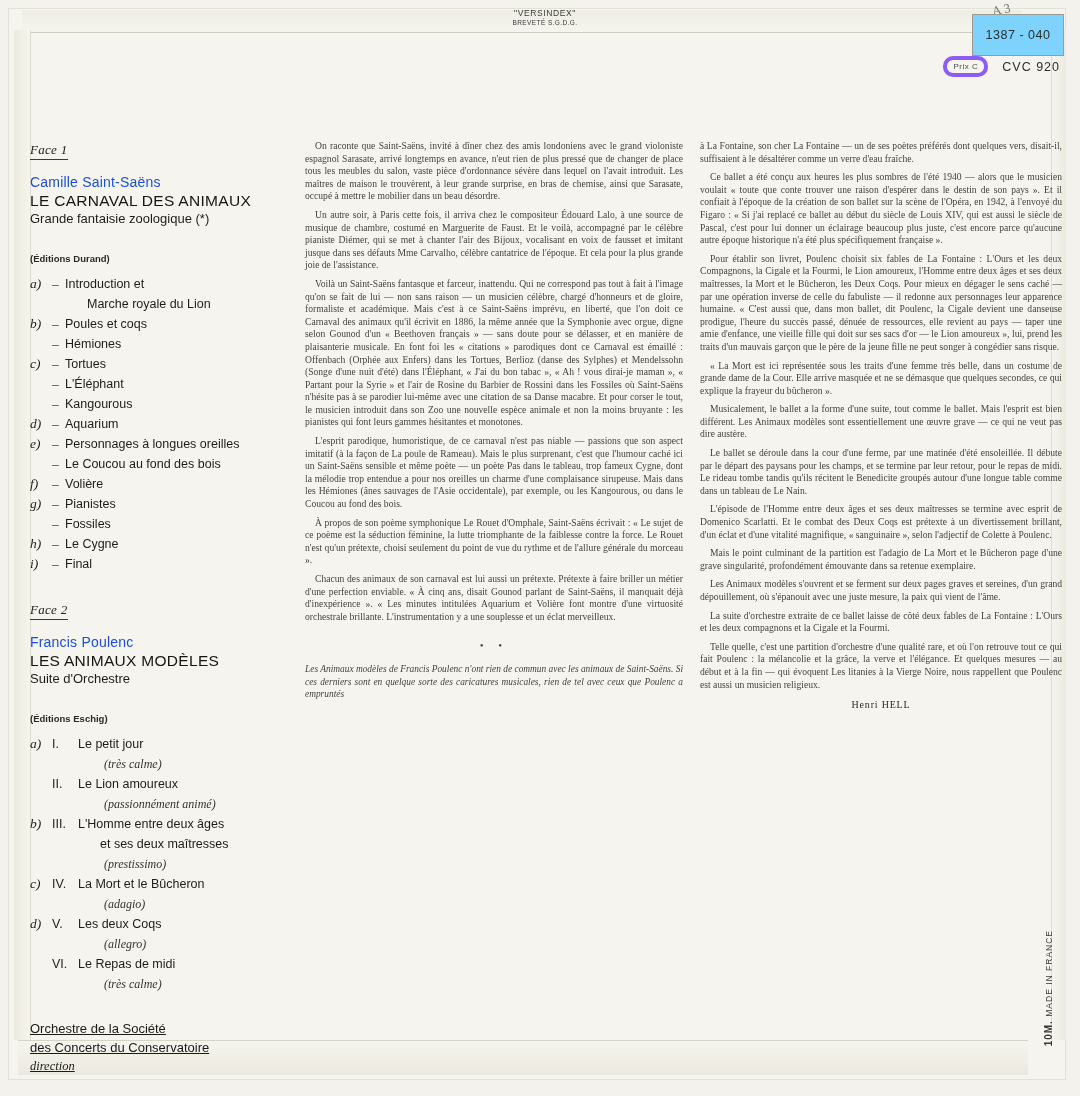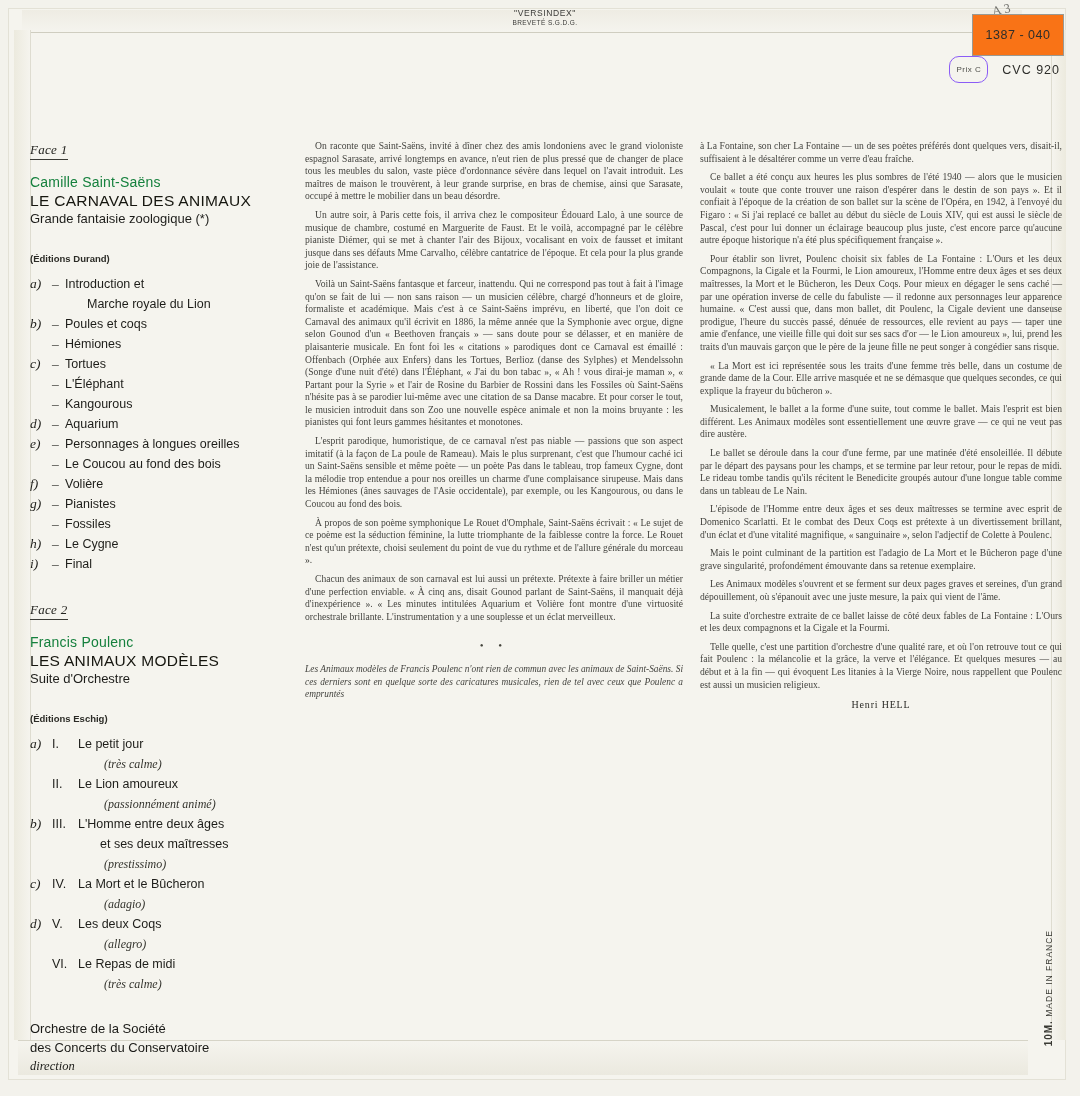--- a/index.html
+++ b/index.html
@@ -69,21 +69,21 @@
     font-size: 6.5px;
     letter-spacing: 0.4px;
     display: block;
     margin-top: 1px;
   }
   .catalog-box {
     position: absolute;
     right: 16px; top: 14px;
     width: 90px; height: 40px;
     border: 1px solid #9a9a93;
-    background: #f97316;
+    background: #7dd3fc;
     display: flex;
     align-items: center;
     justify-content: center;
     font-family: "Liberation Sans", sans-serif;
     font-size: 12.5px;
     color: #2e2e2b;
     letter-spacing: 0.5px;
   }
   .handwriting {
     position: absolute;
@@ -100,23 +100,23 @@
     display: flex;
     align-items: center;
     gap: 14px;
     font-family: "Liberation Sans", sans-serif;
     font-size: 12.5px;
     color: #2e2e2b;
     letter-spacing: 1px;
   }
   .price-stamp {
     display: inline-block;
-    border: 1px solid #8b5cf6;
+    border: 4px solid #8b5cf6;
     border-radius: 10px;
-    padding: 8px 6px;
+    padding: 2px 6px;
     font-size: 8px;
     letter-spacing: 0.5px;
     color: #4d4d49;
   }
 
   
   .col {
     position: absolute;
     top: 140px;
     color: #23231f;
@@ -133,21 +133,21 @@
     display: inline-block;
     padding-bottom: 1px;
     margin-bottom: 14px;
     letter-spacing: 0.3px;
   }
   .composer {
     font-family: "Liberation Sans", sans-serif;
     font-size: 14px;
     margin-bottom: 2px;
     letter-spacing: 0.2px;
-    color: #15803d;
+    color: #1d4ed8;
   }
   .work-title {
     font-family: "Liberation Sans", sans-serif;
     font-size: 15.5px;
     letter-spacing: 0.3px;
     margin-bottom: 1px;
     color: #16160f;
   }
   .work-sub {
     font-family: "Liberation Sans", sans-serif;
@@ -208,20 +208,21 @@
     font-size: 12.5px;
   }
   .spacer-20 { height: 26px; }
 
   .performers {
     margin-top: 26px;
     font-family: "Liberation Sans", sans-serif;
     font-size: 13px;
     line-height: 18.5px;
     color: #1a1a17;
+    text-decoration: underline;
   }
   .performers .cond-label {
     font-family: "Liberation Serif", serif;
     font-style: italic;
     font-size: 12.5px;
   }
   .performers .conductor {
     font-family: "Liberation Sans", sans-serif;
     font-size: 15px;
     letter-spacing: 0.4px;

